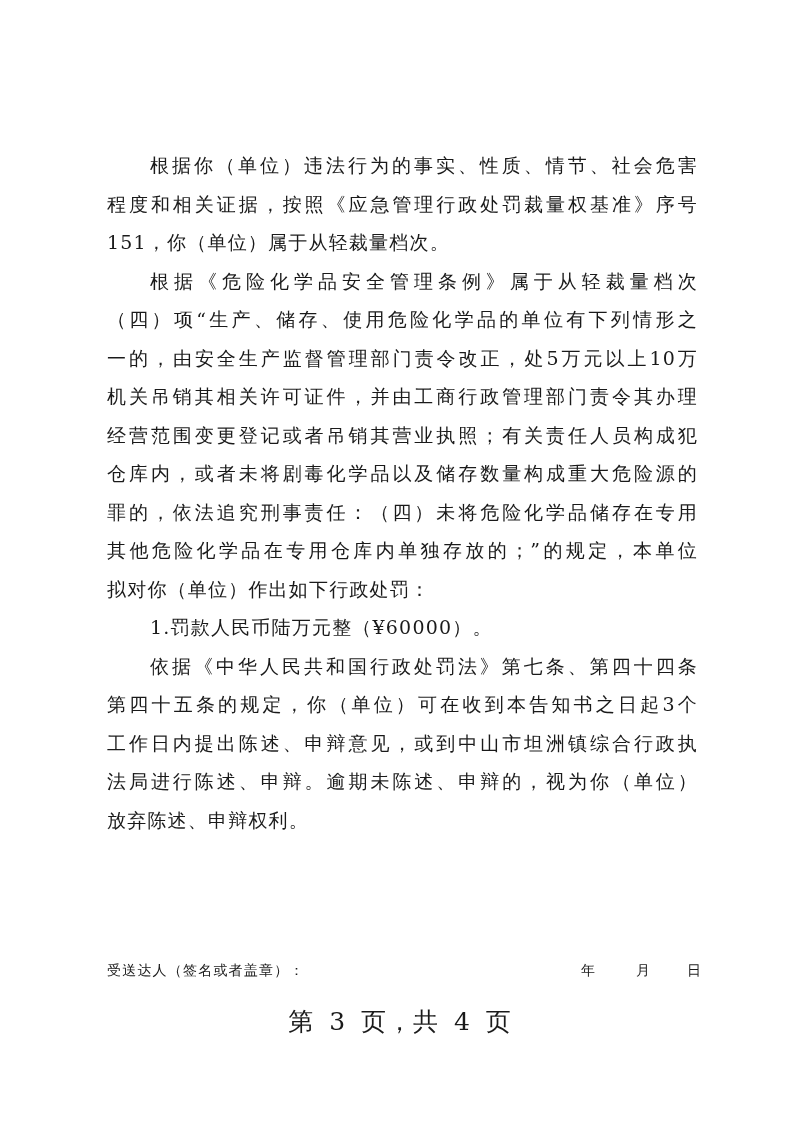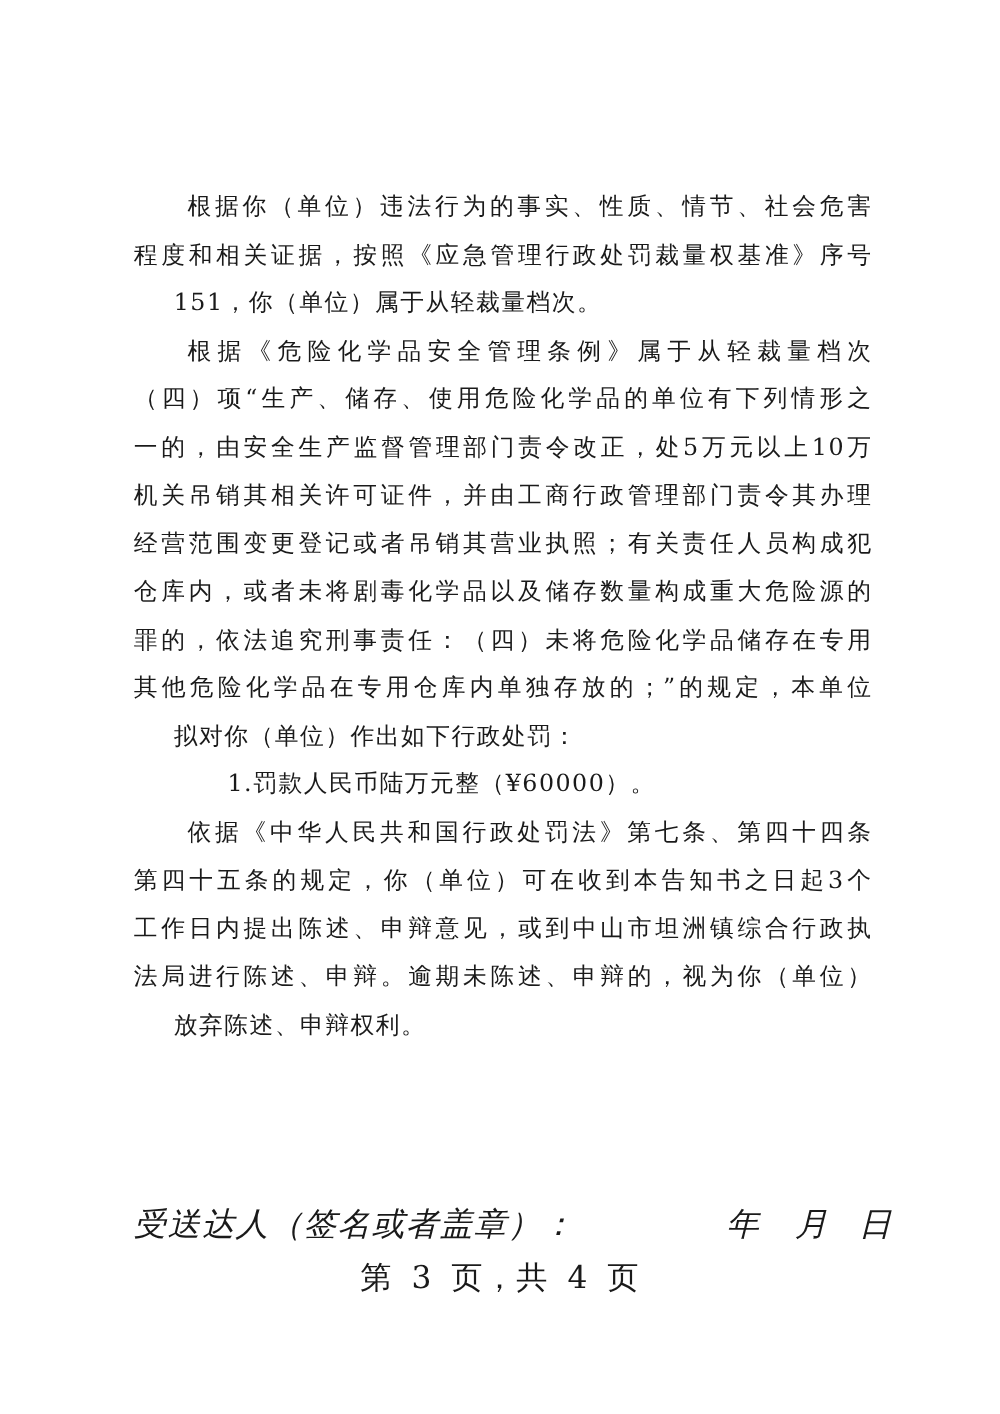--- a/index.html
+++ b/index.html
@@ -3,23 +3,23 @@
 <meta charset="utf-8">
 <style>
   html, body { margin: 0; padding: 0; background: #ffffff; }
   body { width: 800px; height: 1131px; position: relative; overflow: hidden;
          font-family: "DejaVu Serif", "Liberation Serif", serif; color: #1a1a1a; }
   .page { position: absolute; left: 0; top: 0; width: 800px; height: 915px; background: #fff; }
   .body-text { position: absolute; left: 107px; top: 146px; width: 591px; }
   .para { margin: 0; font-size: 19px; line-height: 38.5px; text-align: justify;
           text-align-last: left; letter-spacing: 1.2px; }
   .line { display: block; text-align: justify; text-align-last: justify; white-space: nowrap; }
-  .line.last { text-align-last: left; margin-left: 32px; }
+  .line.last { text-align-last: left; }
   .sign-row { position: absolute; left: 107px; top: 962px; width: 591px; height: 36px;
-              font-size: 26px; letter-spacing: 1.2px; font-style: italic; }
+              font-size: 14px; letter-spacing: 1.2px; }
   .sign-label { position: absolute; left: 0; top: 0; }
   .date-year { position: absolute; left: 474px; top: 0; }
   .date-month { position: absolute; left: 529px; top: 0; }
   .date-day { position: absolute; left: 580px; top: 0; }
   .footer { position: absolute; left: 0; width: 800px; top: 1005px; text-align: center;
             font-size: 25px; letter-spacing: 1px; word-spacing: 6px; }
 </style>
 </head>
 <body>
 

